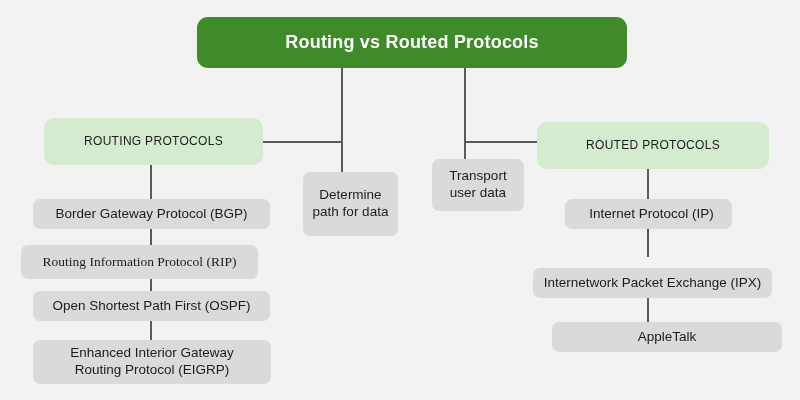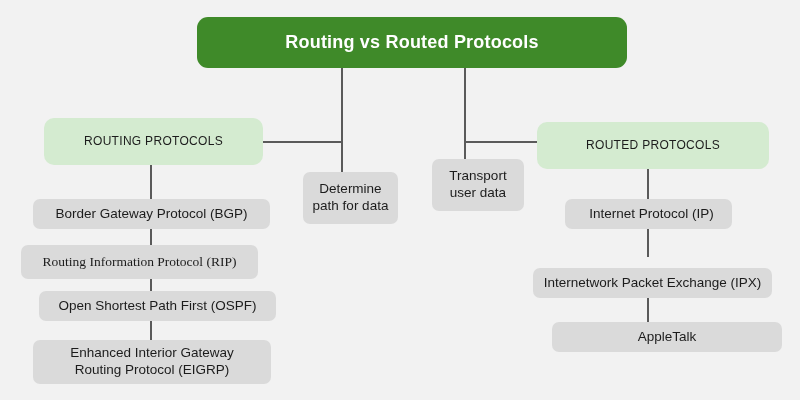--- a/index.html
+++ b/index.html
@@ -62,24 +62,24 @@
 
   .item-node {
     background: #dadada;
     color: #1c1c1c;
     font-size: 13.5px;
     border-radius: 7px;
   }
 
   .l1 { left: 33px; top: 199px; width: 237px; height: 30px; }
   .l2 { left: 21px; top: 245px; width: 237px; height: 34px; font-family: Liberation Serif, serif; }
-  .l3 { left: 33px; top: 291px; width: 237px; height: 30px; margin-left: 6px; }
+  .l3 { left: 33px; top: 291px; width: 237px; height: 30px; }
   .l4 { left: 33px; top: 340px; width: 238px; height: 44px; }
 
-  .c1 { left: 303px; top: 172px; width: 95px; height: 52px; }
+  .c1 { left: 303px; top: 172px; width: 95px; height: 64px; }
   .c2 { left: 432px; top: 159px; width: 92px; height: 52px; }
 
   .r1 { left: 565px; top: 199px; width: 167px; height: 30px; padding-left: 6px; }
   .r2 { left: 533px; top: 268px; width: 239px; height: 30px; }
   .r3 { left: 552px; top: 322px; width: 230px; height: 30px; }
 
   .node-text { display: block; }
 </style>
 </head>
 <body>

